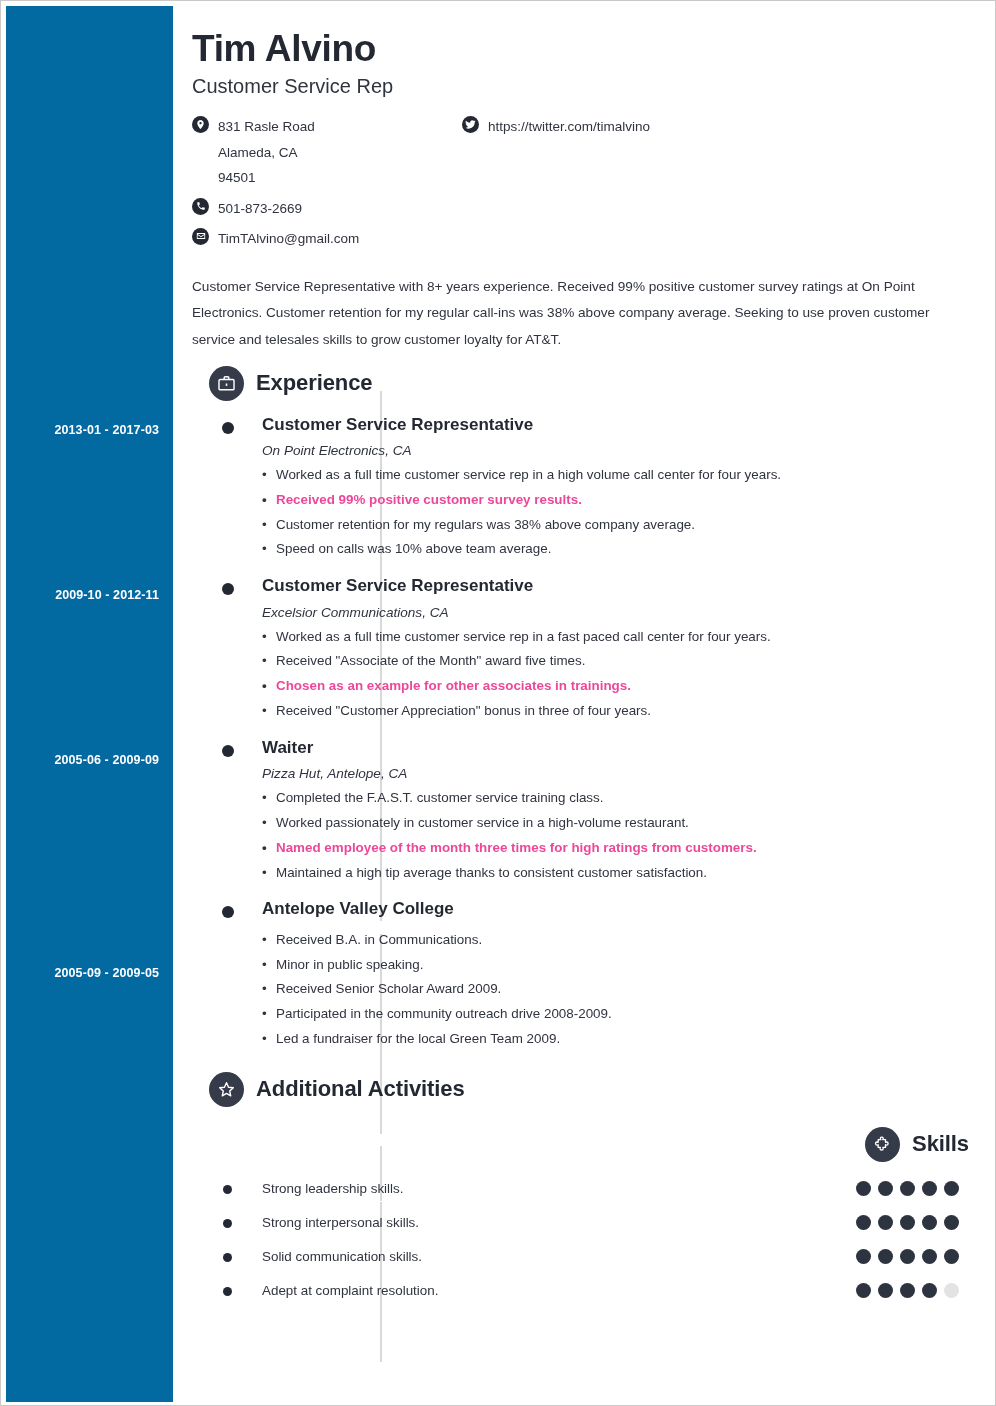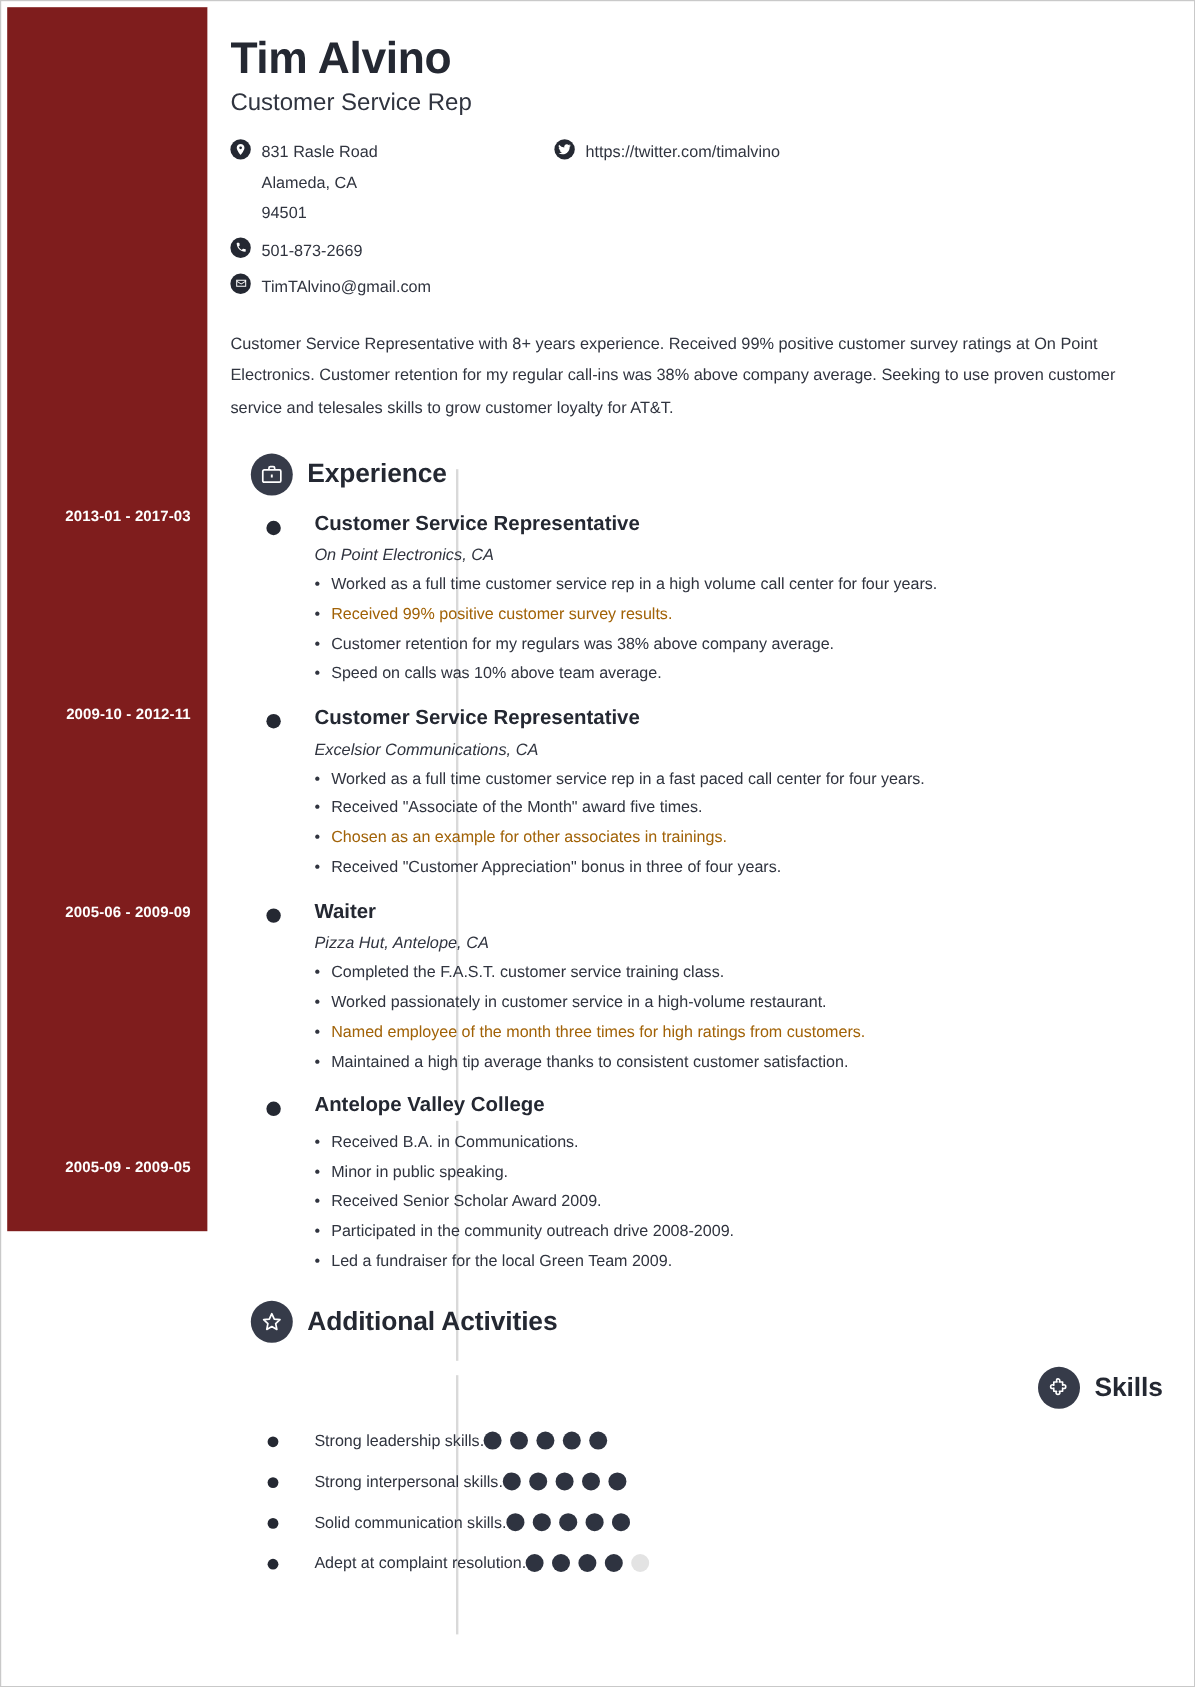--- a/index.html
+++ b/index.html
@@ -19,22 +19,22 @@
     border: 1px solid #c9c9c9;
     overflow: hidden;
   }
 
   
   .sidebar {
     position: absolute;
     left: 5px;
     top: 5px;
     width: 167px;
-    height: 1020px;
-    background: #7f1d1d;
+    height: 1396px;
+    background: #0369a1;
   }
 
   .date-label {
     position: absolute;
     right: 14px;
     color: #ffffff;
     font-size: 12.5px;
     font-weight: bold;
     letter-spacing: 0.1px;
     white-space: nowrap;
@@ -102,21 +102,21 @@
     line-height: 1.88;
     word-break: break-word;
   }
   .ctext .cont { display: block; }
 
   
   .summary {
     font-size: 13.6px;
     line-height: 1.92;
     color: #30343f;
-    margin-bottom: 25px;
+    margin-bottom: 13px;
     max-width: 772px;
   }
 
   
   .rail {
     position: absolute;
     left: 207px;
     width: 2px;
     background: #d9d9d9;
     z-index: 0;
@@ -192,28 +192,29 @@
     color: #30343f;
     line-height: 1.85;
   }
   ul.bullets li::before {
     content: "•";
     position: absolute;
     left: 0;
     top: 0;
     color: #30343f;
   }
-  ul.bullets li.bold { font-weight: normal; color: #a16207; }
+  ul.bullets li.bold { font-weight: bold; color: #ec4899; }
 
   
   .skill-row {
     position: relative;
     padding-left: 70px;
     display: flex;
     align-items: center;
+    justify-content: space-between;
     height: 34px;
     z-index: 2;
   }
   .skill-dot {
     position: absolute;
     left: 31px;
     top: 13px;
     width: 9px;
     height: 9px;
     border-radius: 50%;

